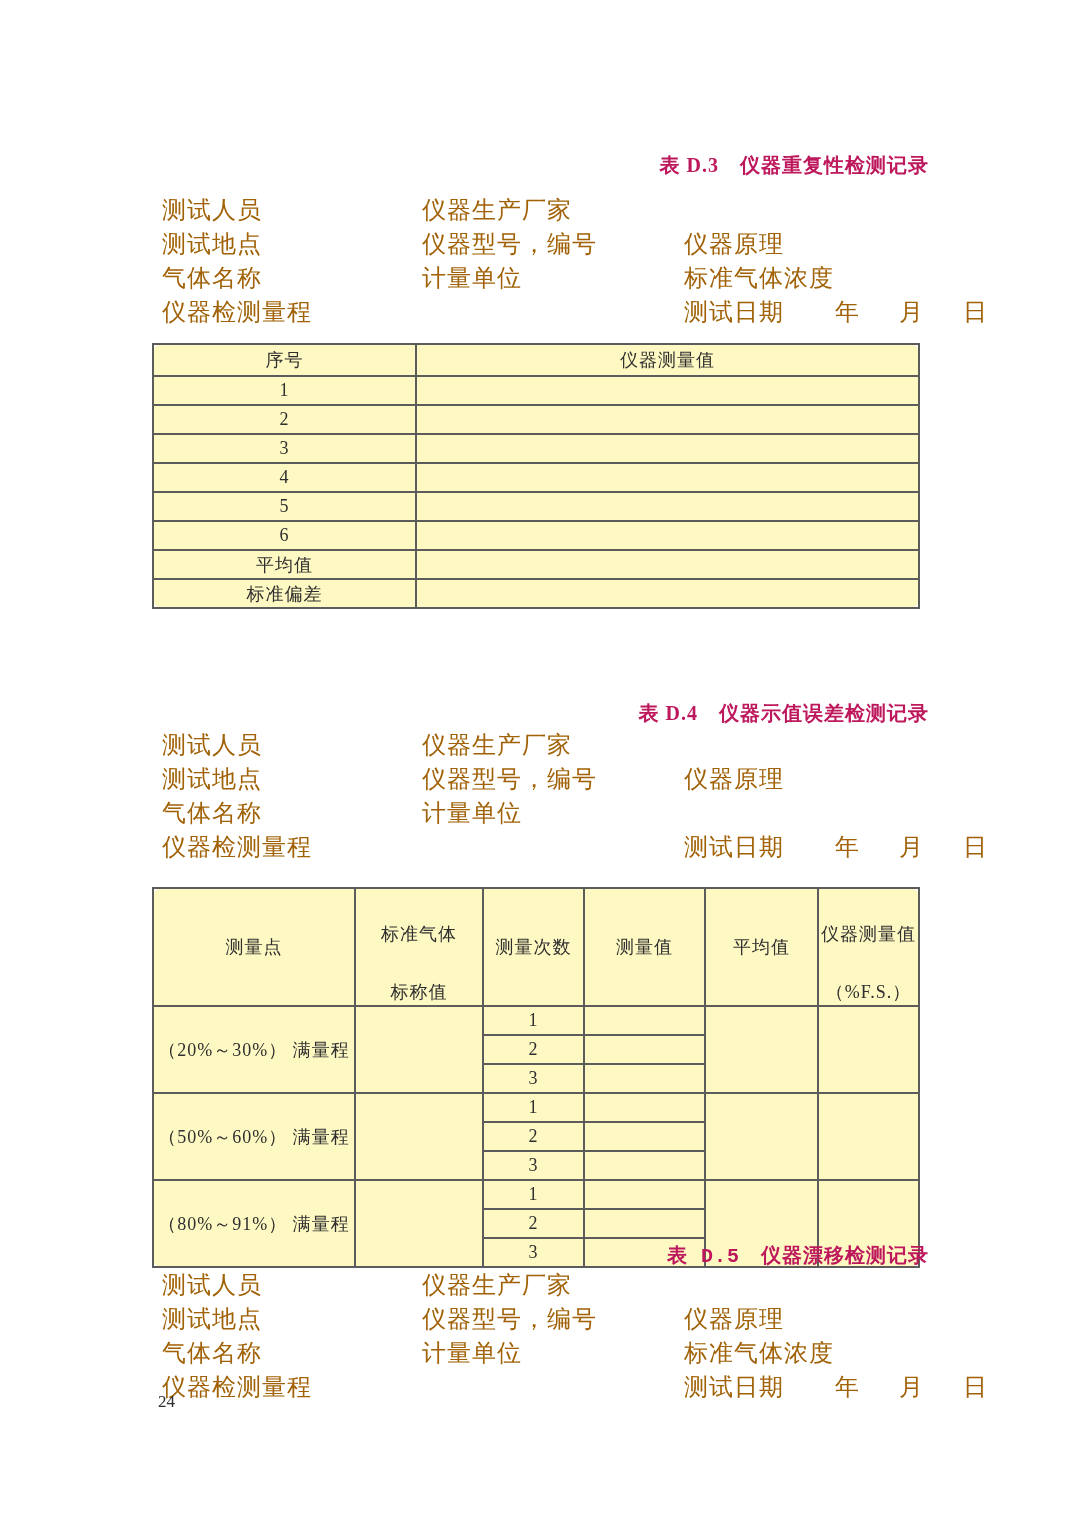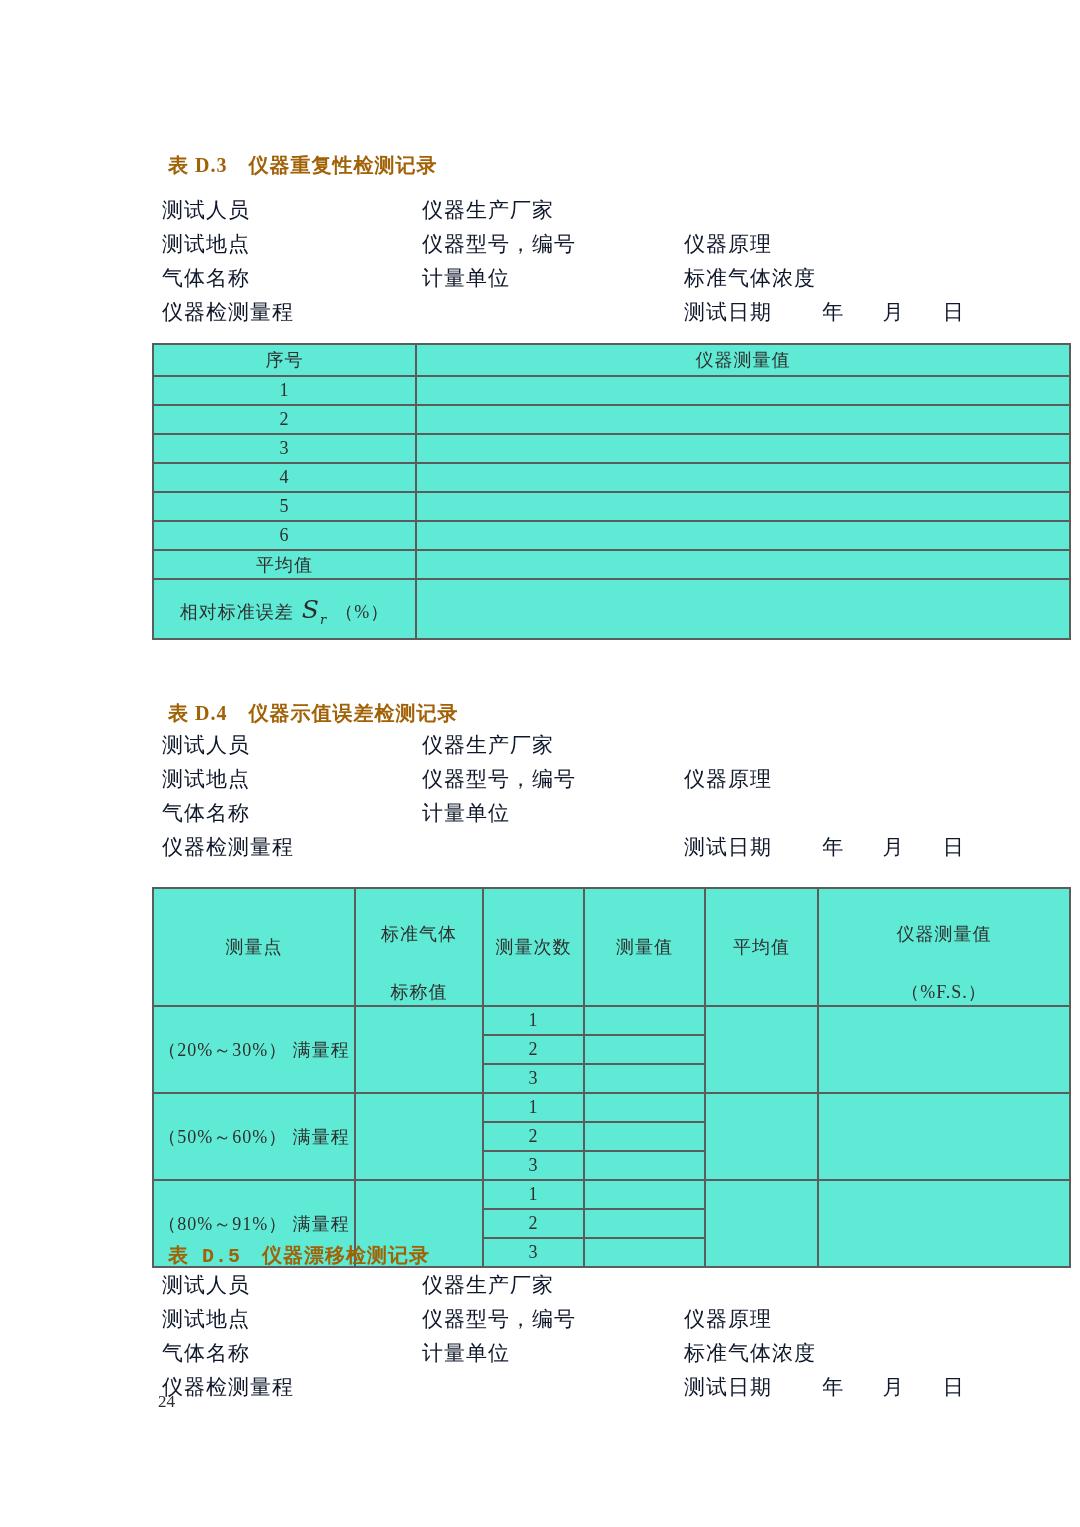--- a/index.html
+++ b/index.html
@@ -8,54 +8,55 @@
     position:relative;
     background:#ffffff;
     font-family:"Liberation Serif","DejaVu Serif",serif;
     color:#3a3a3a;
     overflow:hidden;
   }
 
   
   .tbl-title {
     position:absolute;
-    left:168px; width:777px;
-    text-align:left;
+    left:152px; width:777px;
+    text-align:right;
     font-weight:bold;
     font-size:20px;
     letter-spacing:1px;
-    color:#a16207;
+    color:#be185d;
   }
 
   
   .info-block { position:absolute; left:152px; width:800px; }
   .info-row {
     display:grid;
     grid-template-columns:270px 262px 1fr;
     height:34px;
     line-height:34px;
-    font-size:21px;
-    color:#0f172a;
+    font-size:24px;
+    color:#a16207;
     letter-spacing:1px;
     white-space:nowrap;
   }
   .info-row .c1 { padding-left:10px; }
   .date-cell span { display:inline-block; }
   .gap-y { margin-left:44px; }
   .gap-m { margin-left:32px; }
   .gap-d { margin-left:32px; }
 
   
   table {
     position:absolute;
     left:152px;
-    width:919px;
+    width:768px;
     border-collapse:collapse;
     table-layout:fixed;
-    background:#5eead4;
+    background:#fef9c3;
+    border-radius:12px;
   }
   td, th {
     border:2px solid #5c5c5c;
     text-align:center;
     vertical-align:middle;
     font-size:18px;
     font-weight:normal;
     color:#2f2f2f;
     padding:0;
     letter-spacing:1px;
@@ -164,24 +165,22 @@
       <td></td>
     </tr>
     <tr>
       <td>6</td>
       <td></td>
     </tr>
     <tr>
       <td>平均值</td>
       <td></td>
     </tr>
-    <tr class="rsd-row">
-      <td>
-        <span>相对标准误差</span><span class="rsd-sym"><span>S</span><sub>r</sub></span><span class="rsd-suffix">（%）</span>
-      </td>
+    <tr>
+      <td>标准偏差</td>
       <td></td>
     </tr>
   </tbody>
 </table>
 
 <div class="tbl-title" style="top:700px;">表 D.4　仪器示值误差检测记录</div>
 
 <div class="info-block" style="top:728px;">
   <div class="info-row">
     <span class="c1">测试人员</span>

